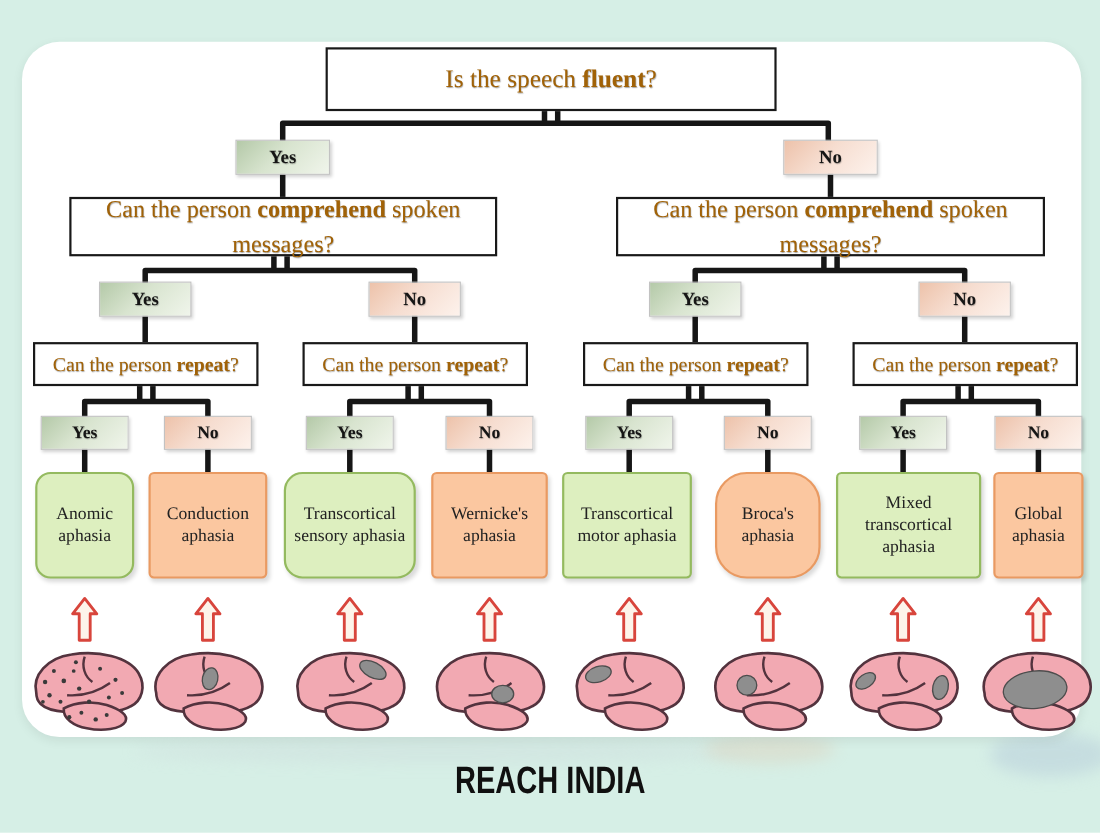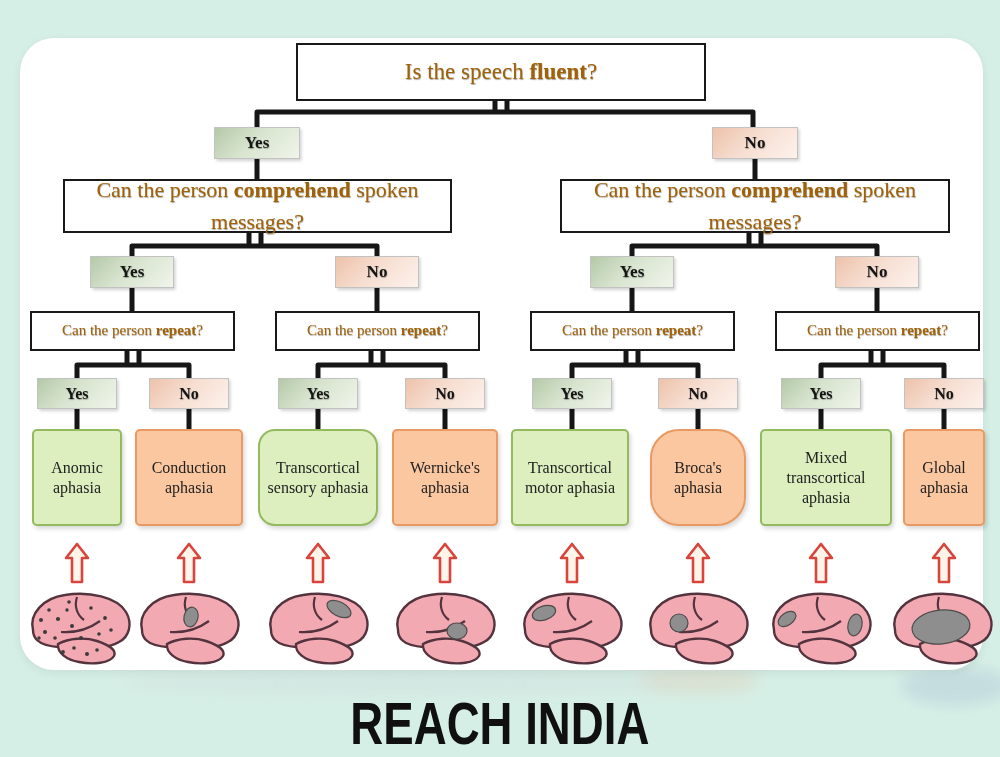--- a/index.html
+++ b/index.html
@@ -17,21 +17,21 @@
   svg.wires{position:absolute;left:0;top:0;z-index:2;pointer-events:none;}
   .qbox{
     position:absolute;z-index:3;box-sizing:border-box;
     background:#fff;border:2px solid #191919;
     display:flex;align-items:center;justify-content:center;text-align:center;
     color:#a16207;text-shadow:0.5px 0.9px 1px rgba(0,0,0,.35);
     line-height:1.45;
   }
   .root{font-size:23px;}
   .comp{font-size:22px;padding:2px 28px;}
-  .rep{font-size:15px;}
+  .rep{font-size:18px;}
   .btn{
     position:absolute;z-index:3;box-sizing:border-box;
     display:flex;align-items:center;justify-content:center;
     font-weight:bold;font-size:17px;color:#151515;
     border:1px solid #c2c2c2;
     box-shadow:1.5px 2px 3px rgba(0,0,0,.18);
     text-shadow:0.5px 0.8px 1px rgba(0,0,0,.3);
   }
   .btn.sm{font-size:16px;}
   .btn.green{background:linear-gradient(135deg,#b4c9a8 0%,#d8e4cf 45%,#f0f5eb 100%);align-items:center;}
@@ -42,21 +42,21 @@
     display:flex;align-items:center;justify-content:center;text-align:center;
     font-size:16px;color:#222;line-height:1.25;
     box-shadow:2px 3px 4px rgba(0,0,0,.15);
   }
   .result.green{background:#ddefbf;border:2px solid #94ba5f;}
   .result.orange{background:#fbc7a0;border:2px solid #e99a62;align-items:center;}
   .arrow{position:absolute;top:542px;width:26px;height:42px;z-index:3;}
   .brain{position:absolute;top:588px;width:112px;height:82px;z-index:3;}
   .brand{
     position:absolute;left:0;right:0;top:690px;text-align:center;z-index:2;
-    font-family:"Liberation Sans",sans-serif;font-weight:bold;font-size:57px;
+    font-family:"Liberation Sans",sans-serif;font-weight:bold;font-size:33px;
     color:#101010;letter-spacing:0px;
   }
   .brand span{display:inline-block;transform:scaleX(.8) scaleY(1.05);transform-origin:center;}
 </style>
 </head>
 <body>
 
 <div class="smudge" style="left:120px;top:672px;width:560px;height:22px;background:#cfe0de;opacity:.55;border-radius:50%;"></div>
 <div class="smudge" style="left:640px;top:668px;width:120px;height:26px;background:#dcd3bf;opacity:.5;border-radius:50%;"></div>
 <div class="smudge" style="left:900px;top:666px;width:110px;height:40px;background:#b9cfdb;opacity:.55;border-radius:50%;"></div>
@@ -148,21 +148,21 @@
 <div class="btn peach sm" style="left:658px;top:378px;width:80px;height:31px;">
     <span>No</span>
   </div>
 <div class="btn green sm" style="left:781px;top:378px;width:80px;height:31px;">
     <span>Yes</span>
   </div>
 <div class="btn peach sm" style="left:904px;top:378px;width:80px;height:31px;">
     <span>No</span>
   </div>
 
-<div class="result green" style="left:32px;width:90px;">
+<div class="result green" style="left:32px;width:90px;border-radius:14px;">
     <span>Anomic aphasia</span>
   </div>
 <div class="result orange" style="left:135px;width:108px;">
     <span>Conduction aphasia</span>
   </div>
 <div class="result green" style="left:258px;width:120px;border-radius:17px;">
     <span>Transcortical sensory aphasia</span>
   </div>
 <div class="result orange" style="left:392px;width:106px;">
     <span>Wernicke's aphasia</span>

